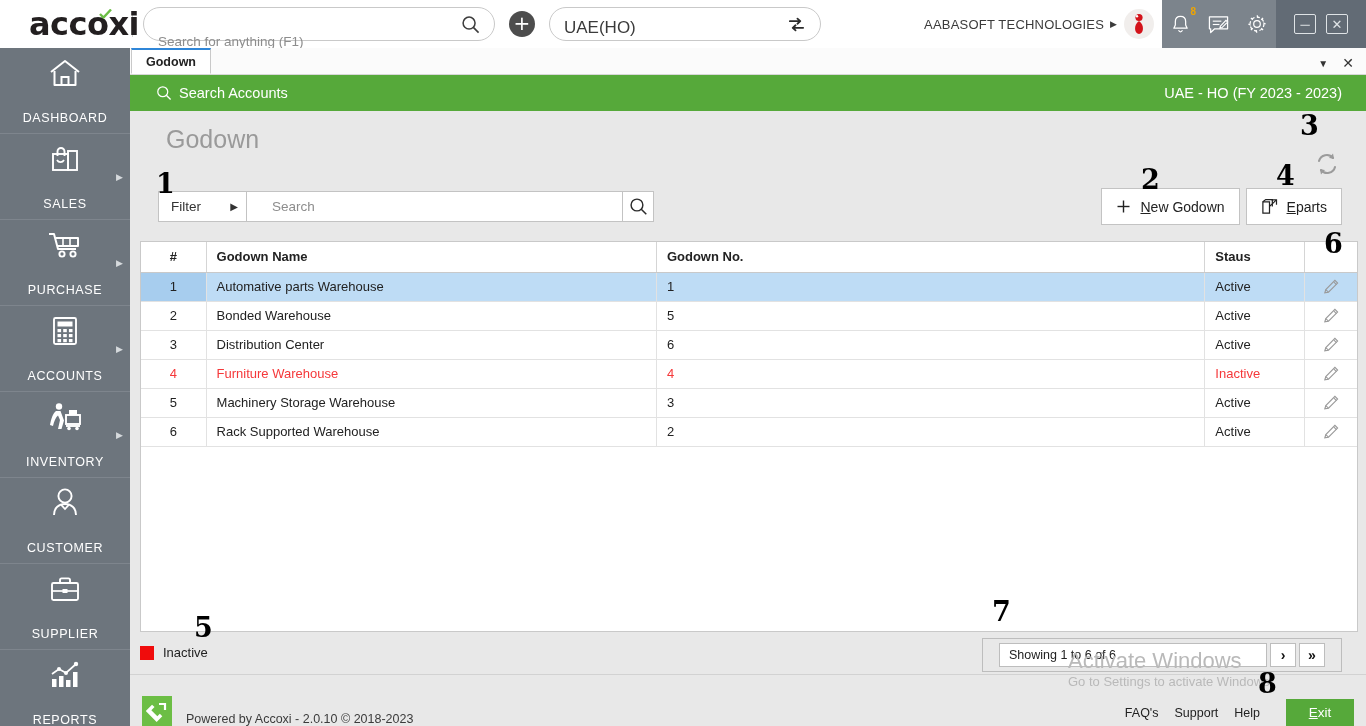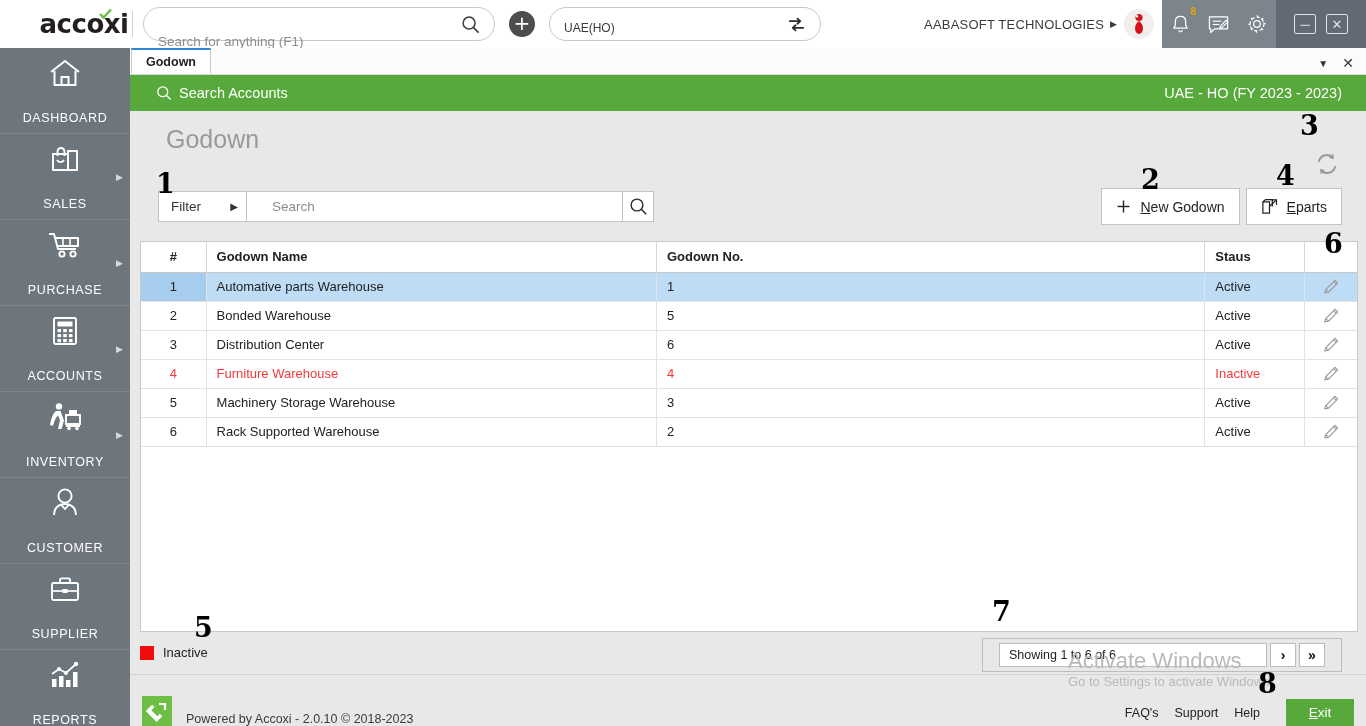--- a/index.html
+++ b/index.html
@@ -12,21 +12,21 @@
   
   .topbar {
     position: absolute; left: 0; top: 0; width: 1366px; height: 48px;
     background: #ffffff; display: flex; align-items: center;
   }
   .logo {
     width: 130px; height: 48px; display: flex; align-items: center;
     justify-content: center; position: relative;
   }
   .logo-text {
-    font-size: 26px; font-weight: bold; letter-spacing: -0.5px;
+    font-size: 32px; font-weight: bold; letter-spacing: -0.5px;
     color: #231f20; font-family: "DejaVu Sans", sans-serif; margin-left: 38px;
   }
   .logo-tick {
     position: absolute; right: 18px; top: 9px; width: 13px; height: 10px;
   }
   .logo-sep {
     width: 1px; height: 26px; background: #cfcfcf; margin-left: 2px;
   }
   .search-pill {
     margin-left: 10px; width: 352px; height: 34px; border: 1px solid #c9c9c9;
@@ -42,21 +42,21 @@
     margin-left: 14px; width: 26px; height: 26px; border-radius: 50%;
     background: #4d4d4d; color: #fff; display: flex; align-items: center;
     justify-content: center; font-size: 20px; line-height: 1; cursor: pointer;
     font-family: "DejaVu Sans", sans-serif; padding-bottom: 3px;
   }
   .branch-pill {
     margin-left: 14px; width: 272px; height: 34px; border: 1px solid #c9c9c9;
     border-radius: 17px; display: flex; align-items: center; padding: 0 14px;
     justify-content: space-between; background: #fff;
   }
-  .branch-pill .val { font-size: 12px; color: #3b3b3b; margin-top: 8px; }
+  .branch-pill .val { font-size: 17px; color: #3b3b3b; margin-top: 8px; }
   .company-wrap {
     margin-left: auto; display: flex; align-items: center; height: 48px;
     padding-right: 8px;
   }
   .company-name { font-size: 13px; color: #3b3b3b; letter-spacing: 0.2px; }
   .company-caret { font-size: 9px; color: #3b3b3b; margin: 0 7px 0 6px; }
   .avatar {
     width: 30px; height: 30px; border-radius: 50%; background: #f1eeec;
     display: flex; align-items: center; justify-content: center;
     overflow: hidden; position: relative;

